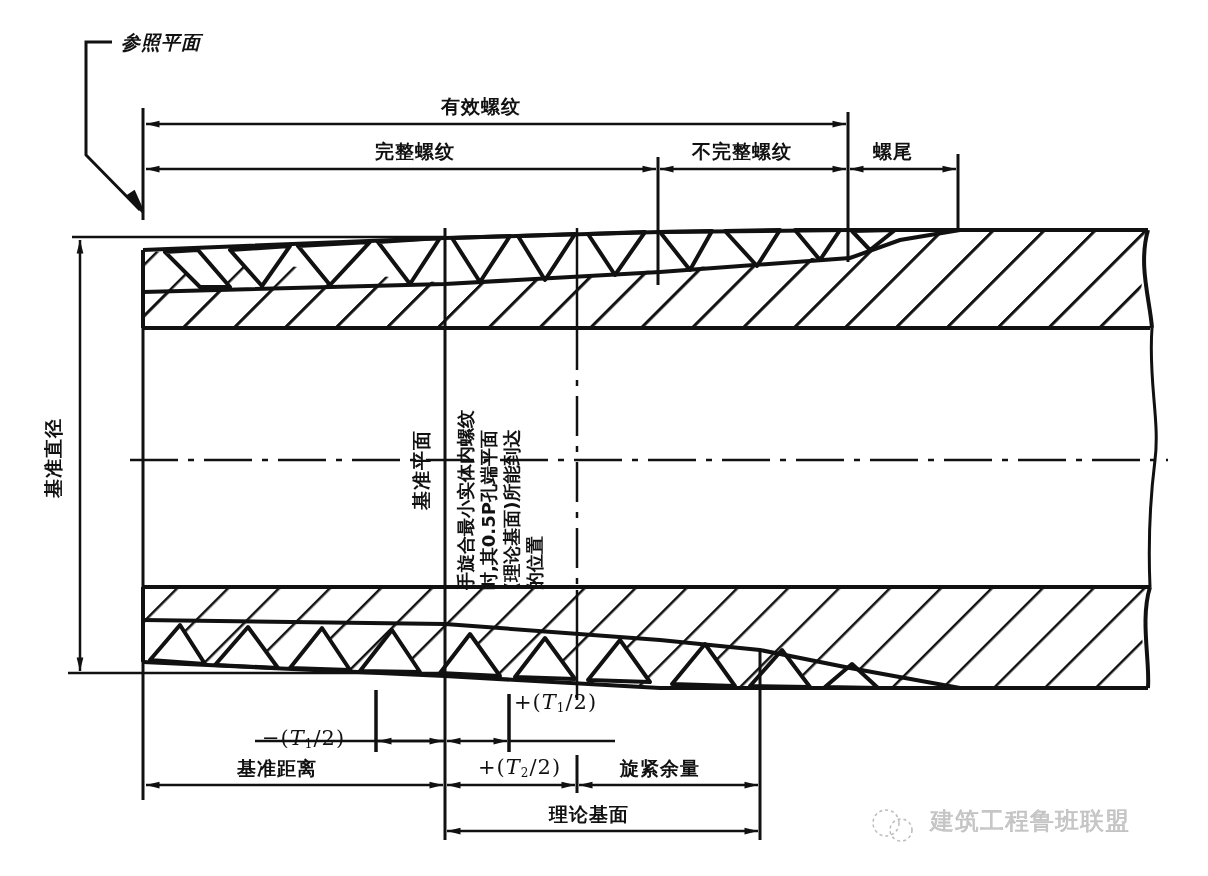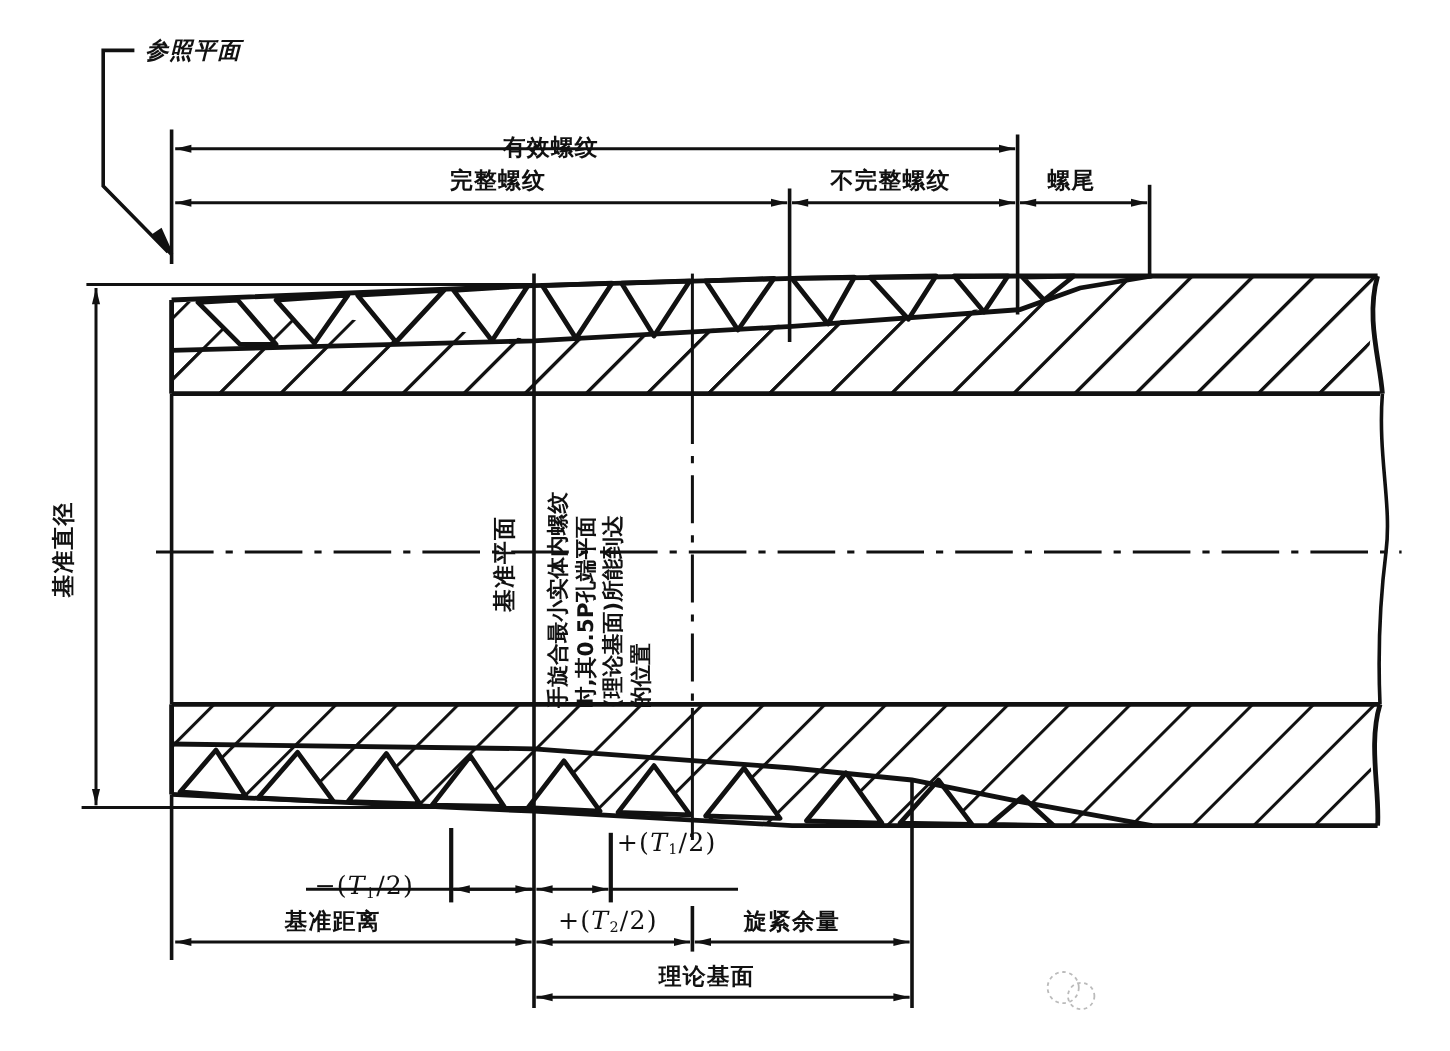--- a/index.html
+++ b/index.html
@@ -144,46 +144,47 @@
       <line x1="146" y1="785" x2="443" y2="785" marker-start="url(#arr)" marker-end="url(#arr)"></line>
       <line x1="447" y1="785" x2="575" y2="785" marker-start="url(#arr)" marker-end="url(#arr)"></line>
       <line x1="577" y1="755" x2="577" y2="793" stroke-width="3"></line>
       <line x1="579" y1="785" x2="758" y2="785" marker-start="url(#arr)" marker-end="url(#arr)"></line>
 
       <line x1="447" y1="831" x2="758" y2="831" marker-start="url(#arr)" marker-end="url(#arr)"></line>
     </g>
   </svg>
 
   <div class="lbl" style="left:121px;top:33px;font-style:italic;">参照平面</div>
-  <div class="lbl" style="left:419px;top:97px;margin-top:17px;">有效螺纹</div>
+  <div class="lbl" style="left:441px;top:97px;">有效螺纹</div>
   <div class="lbl" style="left:375px;top:142px;">完整螺纹</div>
   <div class="lbl" style="left:692px;top:142px;">不完整螺纹</div>
   <div class="lbl" style="left:873px;top:142px;">螺尾</div>
 
   <div class="lbl" style="left:44px;top:498px;transform:rotate(-90deg);transform-origin:0 0;">基准直径</div>
   <div class="lbl" style="left:412px;top:510px;transform:rotate(-90deg);transform-origin:0 0;">基准平面</div>
 
   <div>
     <div class="lbl" style="left:457px;top:590px;transform:rotate(-90deg);transform-origin:0 0;font-size:18px;letter-spacing:0;">手旋合最小实体内螺纹</div>
     <div class="lbl" style="left:480px;top:590px;transform:rotate(-90deg);transform-origin:0 0;font-size:18px;letter-spacing:0;">时,其0.5P孔端平面</div>
     <div class="lbl" style="left:503px;top:590px;transform:rotate(-90deg);transform-origin:0 0;font-size:18px;letter-spacing:0;">(理论基面)所能到达</div>
     <div class="lbl" style="left:526px;top:590px;transform:rotate(-90deg);transform-origin:0 0;font-size:18px;letter-spacing:0;">的位置</div>
   </div>
 
   <div class="lbl math" style="left:262px;top:712px;margin-top:16px;">
     <span>−(</span><i>T</i><sub>1</sub><span>/2)</span>
   </div>
   <div class="lbl math" style="left:514px;top:692px;">
     <span>+(</span><i>T</i><sub>1</sub><span>/2)</span>
   </div>
-  <div class="lbl math" style="left:465px;top:757px;">
+  <div class="lbl math" style="left:478px;top:757px;">
     <span>+(</span><i>T</i><sub>2</sub><span>/2)</span>
   </div>
 
   <div class="lbl" style="left:237px;top:759px;font-family:Liberation Serif, serif;">基准距离</div>
   <div class="lbl" style="left:620px;top:759px;">旋紧余量</div>
   <div class="lbl" style="left:549px;top:805px;">理论基面</div>
 
   <svg class="wm-logo" viewBox="0 0 54 40">
     <circle cx="20" cy="17" r="13" fill="none" stroke="#bbb" stroke-width="1.5" stroke-dasharray="3,3"></circle>
     <circle cx="35" cy="24" r="11" fill="none" stroke="#bbb" stroke-width="1.5" stroke-dasharray="3,3"></circle>
   </svg>
+  <div class="wm wm-back">建筑工程鲁班联盟</div>
 </div>
 
 </body></html>

